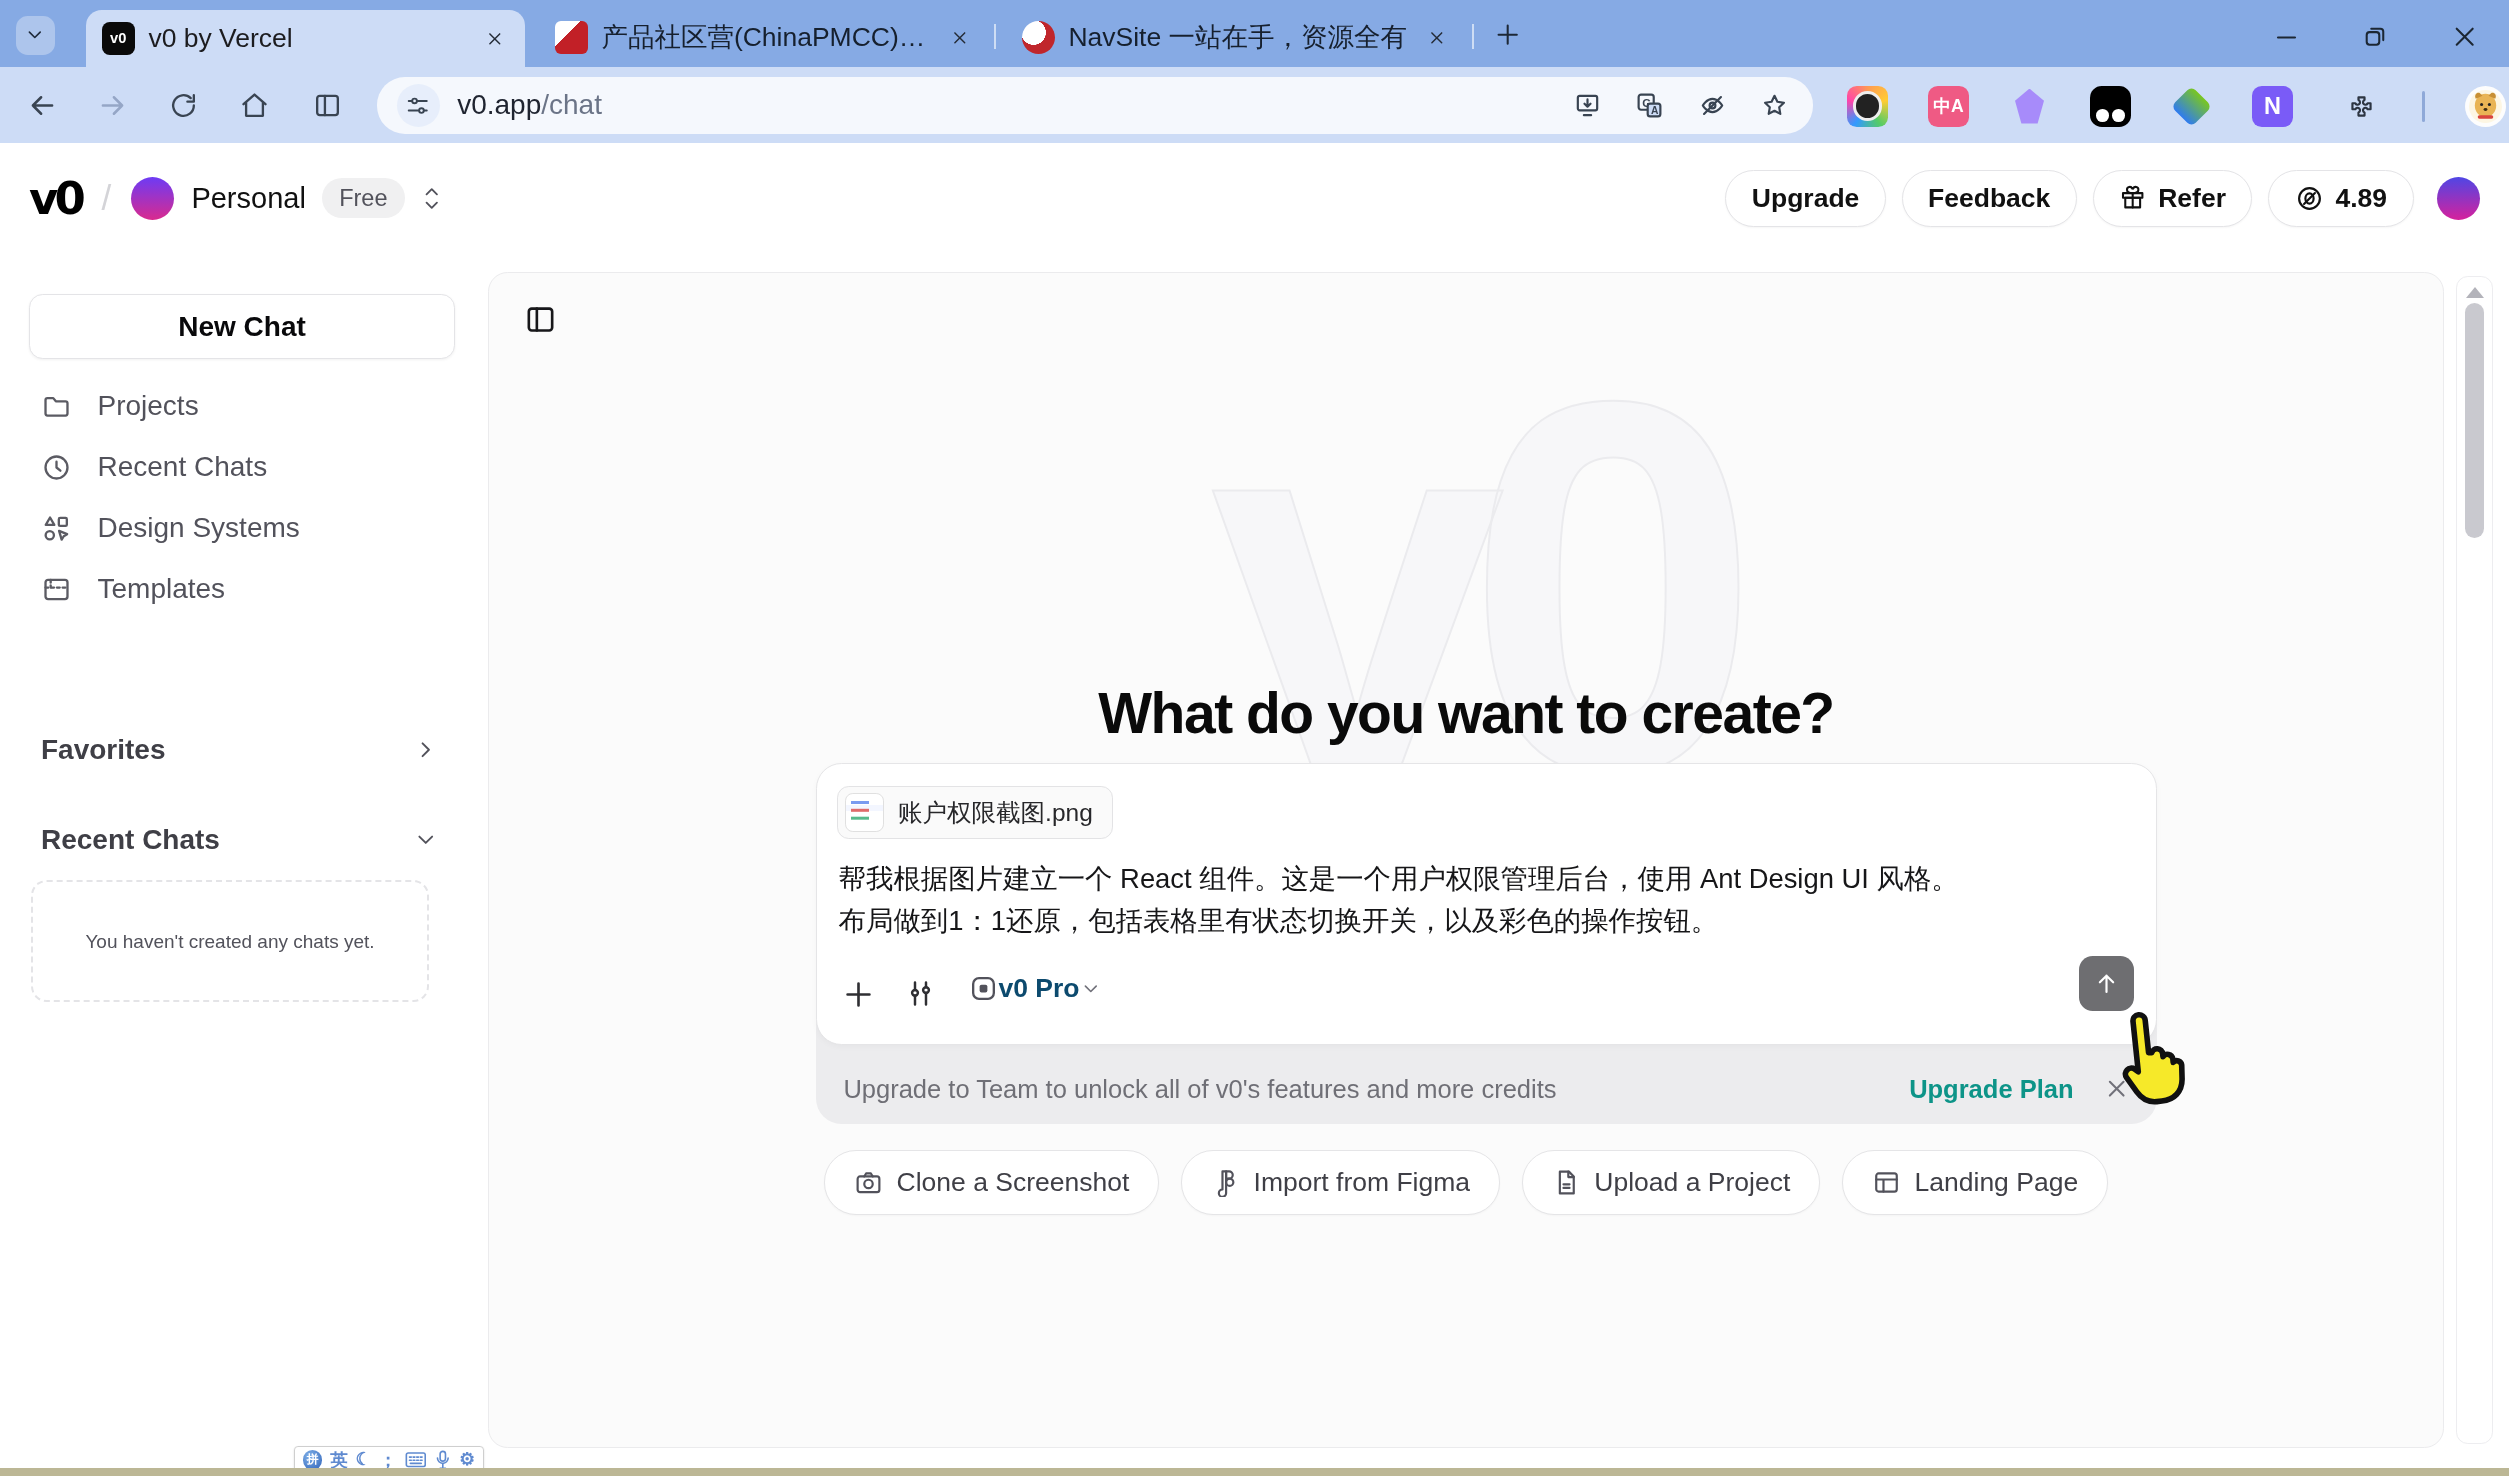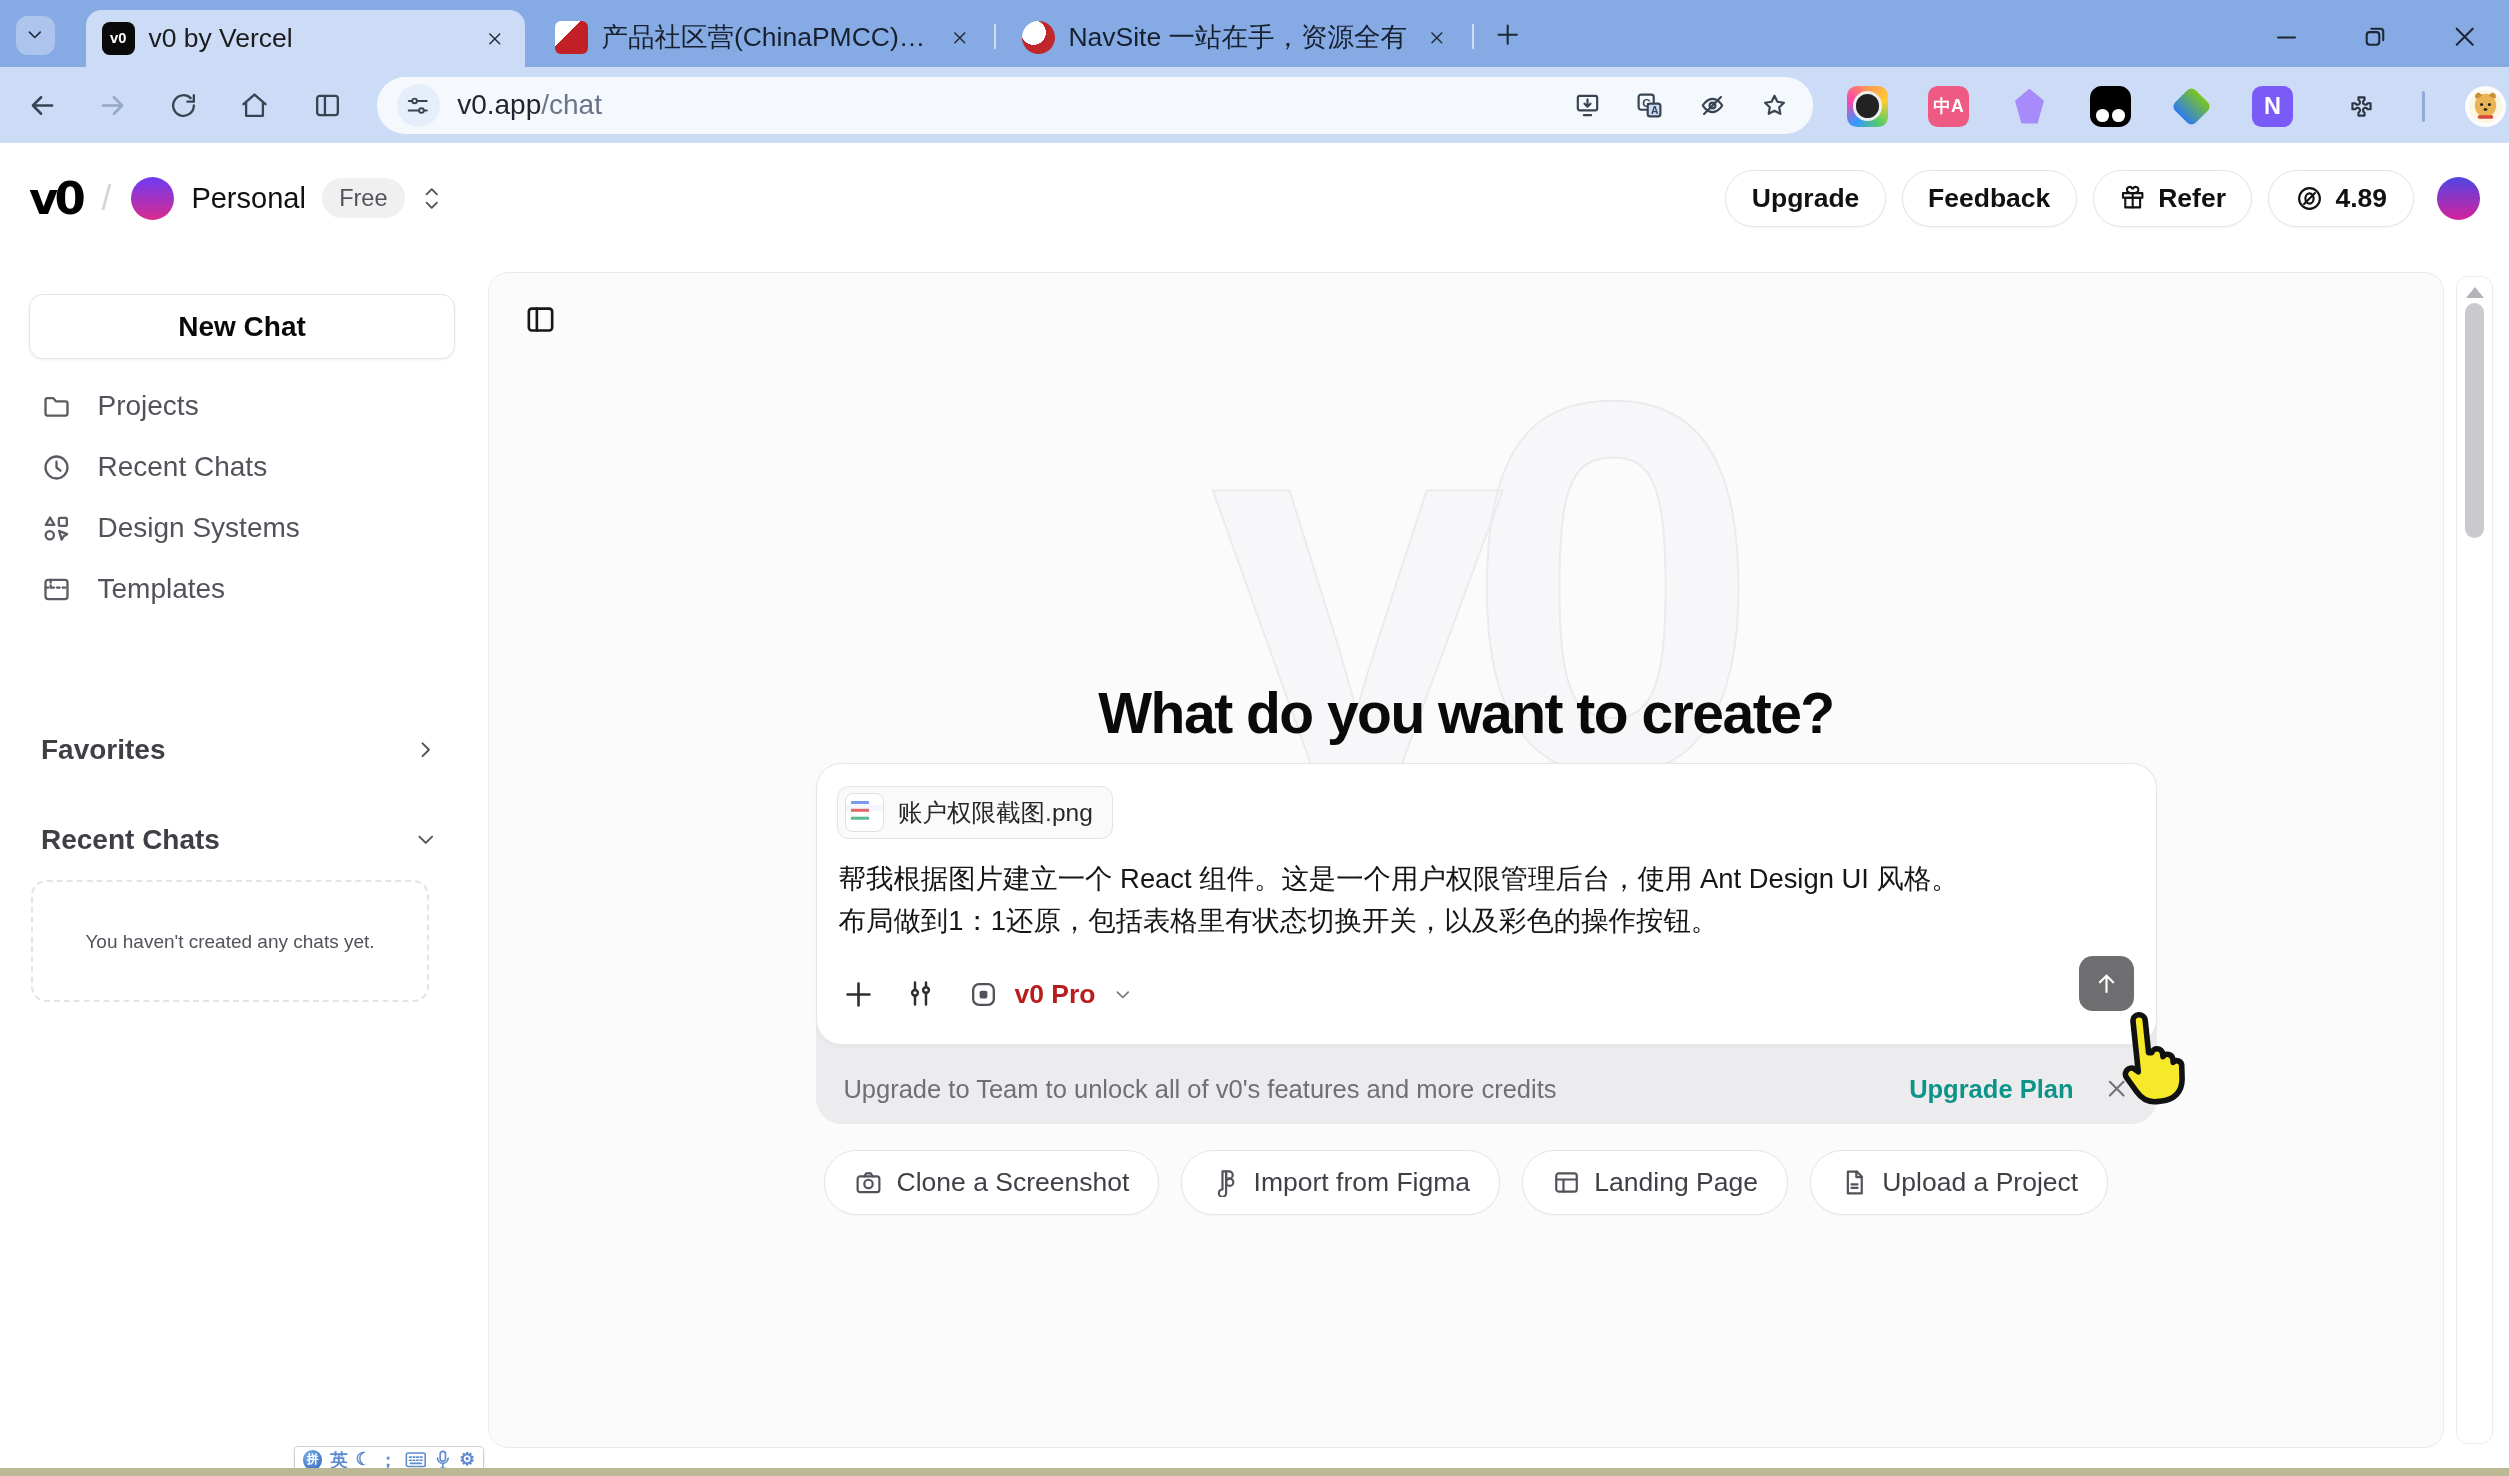--- a/index.html
+++ b/index.html
@@ -91,21 +91,21 @@
         border-radius:25.5px;box-sizing:border-box;z-index:2;box-shadow:0 2px 5.9px rgba(0,0,0,.03);}
   .chip{position:absolute;left:19.6px;top:21.6px;display:inline-flex;align-items:center;gap:13.7px;height:51px;
         padding:0 19.6px 0 7.8px;border:1px solid #e3e3e5;background:#fafafa;border-radius:11.8px;}
   .thumb{width:37px;height:37px;border-radius:7.8px;border:1px solid #e0e0e0;background:
          linear-gradient(180deg,#fff 0 30%,#f3f6ff 30% 45%,#fff 45% 100%);position:relative;overflow:hidden;}
   .thumb i{position:absolute;left:4.9px;top:7.8px;width:17.6px;height:2.9px;background:#7a9bf0;box-shadow:0 7.8px 0 #e06a6a,0 15.7px 0 #59b98c;}
   .chipname{font-size:24.5px;color:#27272a;}
   .prompt{position:absolute;left:21.6px;top:94px;right:29px;font-size:27.4px;line-height:42px;color:#161618;}
   .toolrow{position:absolute;left:23.5px;right:21.6px;bottom:19.6px;height:57px;}
   .trbtn{position:absolute;top:9.8px;width:39px;height:39px;color:#2f2f33;}
-  .modelsel{position:absolute;left:127px;top:12px;display:flex;align-items:center;gap:16px;color:#b91c1c;}
+  .modelsel{position:absolute;left:127px;top:6px;display:flex;align-items:center;gap:0;color:#0c4a6e;}
   .modelsel .mic2{width:31px;height:31px;color:#52525b;}
   .modelsel .mlabel{font-size:26.5px;font-weight:600;}
   .modelsel .mchev{color:#71717a;}
   .submit{position:absolute;right:0px;top:-11.8px;width:55px;height:55px;border-radius:13.7px;background:#6e6e71;
           display:flex;align-items:center;justify-content:center;color:#fff;}
   .banner{position:absolute;left:327px;top:745px;width:1341px;height:106px;background:#ececee;border-radius:0 0 25.5px 25.5px;
           z-index:1;display:flex;align-items:flex-end;padding:0 25.5px 19.6px 27.4px;box-sizing:border-box;}
   .banner .btext{flex:1;font-size:25.5px;color:#6f6f76;}
   .banner .blink{font-size:25.5px;font-weight:700;color:#0d9488;}
   .banner .bclose{margin-left:29px;color:#71717a;width:29px;height:29px;}
@@ -482,32 +482,32 @@
         <button class="qbtn">
           <svg class="ic qic" viewBox="0 0 24 24" stroke-width="1.9">
               <path d="M9.5 2.8h3v18a3 3 0 1 1-3-3z"></path>
               <path d="M12.5 2.8h2.5a3 3 0 1 1 0 6h-2.5z"></path>
               <circle cx="15.5" cy="11.8" r="3"></circle>
             </svg>
           <span>Import from Figma</span>
         </button>
         <button class="qbtn">
           <svg class="ic qic" viewBox="0 0 24 24" stroke-width="1.9">
-              <rect x="3.5" y="4.5" width="17" height="15" rx="2"></rect>
-              <path d="M3.5 9.5h17M9.5 9.5v10"></path>
-            </svg>
-          <span>Landing Page</span>
+              <path d="M6.5 3h7.5l4 4v14h-11.5z"></path>
+              <path d="M13.5 3v4.5H18"></path>
+              <path d="M9.5 13.5h5M9.5 16.5h5"></path>
+            </svg>
+          <span>Upload a Project</span>
         </button>
         <button class="qbtn">
           <svg class="ic qic" viewBox="0 0 24 24" stroke-width="1.9">
-              <path d="M6.5 3h7.5l4 4v14h-11.5z"></path>
-              <path d="M13.5 3v4.5H18"></path>
-              <path d="M9.5 13.5h5M9.5 16.5h5"></path>
-            </svg>
-          <span>Upload a Project</span>
+              <rect x="3.5" y="4.5" width="17" height="15" rx="2"></rect>
+              <path d="M3.5 9.5h17M9.5 9.5v10"></path>
+            </svg>
+          <span>Landing Page</span>
         </button>
       </div>
 
       <svg class="cursorhand" viewBox="0 0 80 100">
         <path d="M30 14a6 6 0 0 1 12 0v32l3 .4a5.5 5.5 0 0 1 10.6 2v3a5.3 5.3 0 0 1 9.4 3v3.5a4.8 4.8 0 0 1 8 3.6l-1 13c-1 13-10 20-22 20h-5c-8 0-14.5-4.5-18.5-11.5l-8.5-15c-3.3-6 3.8-11.4 8.8-7.4l3.2 2.9z" fill="#f6e929" stroke="#111" stroke-width="5.5" stroke-linejoin="round"></path>
       </svg>
     </div>
 
     <div class="gutter">
       <span class="gut-tri"></span>

